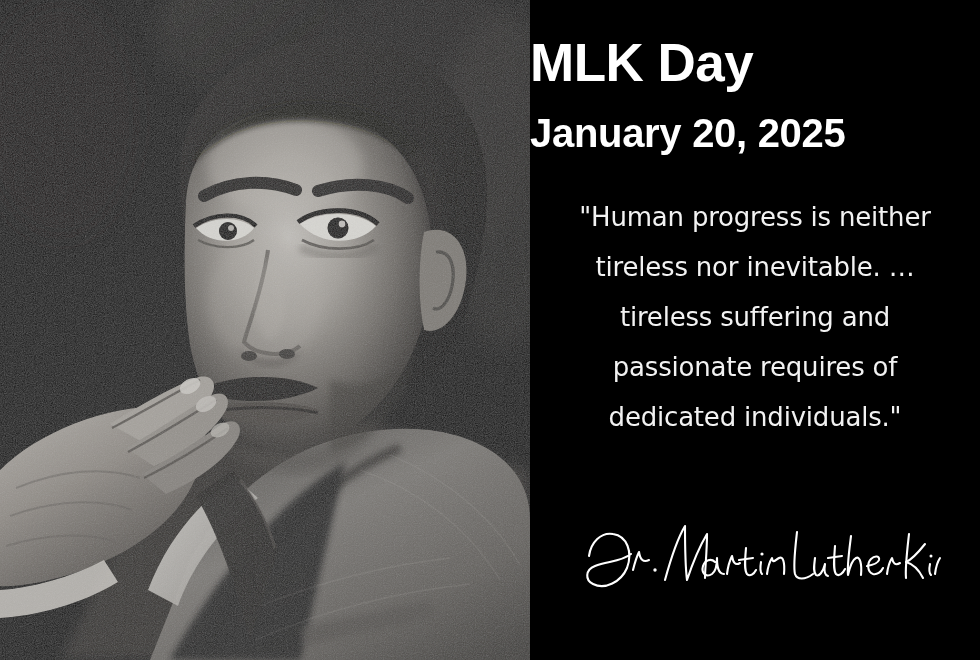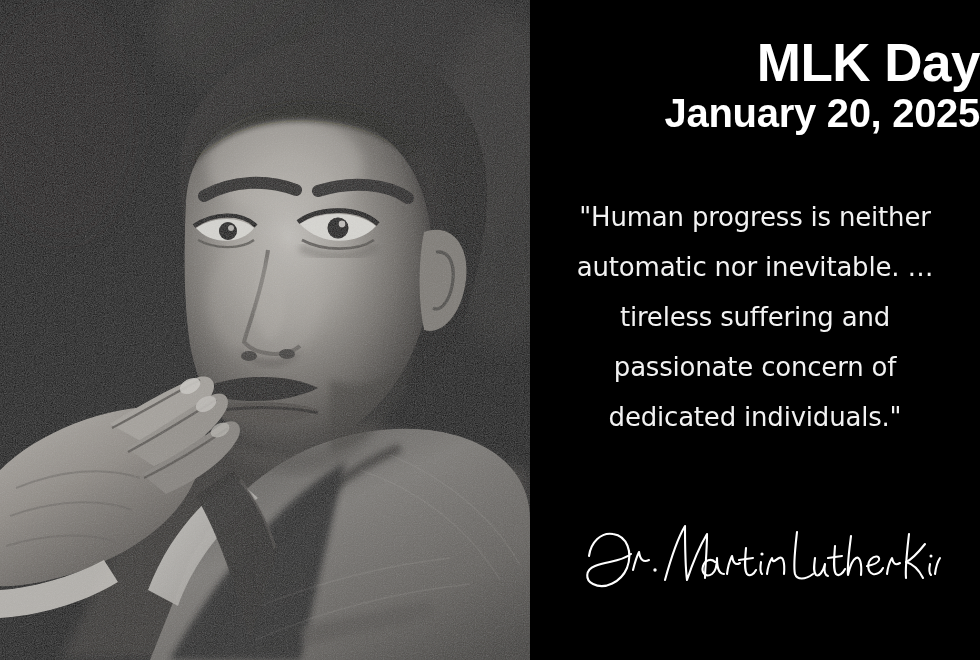--- a/index.html
+++ b/index.html
@@ -34,39 +34,39 @@
   .text-panel {
     position:relative;
     width:450px; height:660px;
     flex:0 0 450px;
     background:#000;
   }
 
   .headline-block {
     position:absolute;
     top:34px; left:0; width:450px;
-    text-align:right;
+    text-align:left;
   }
   .headline {
     font-family:"Liberation Sans", sans-serif;
     font-weight:700;
     font-size:53px;
     line-height:1.08;
     letter-spacing:-0.5px;
     color:#ffffff;
     white-space:nowrap;
   }
   .subhead {
     font-family:"Liberation Sans", sans-serif;
     font-weight:700;
     font-size:40px;
     line-height:1.12;
     letter-spacing:-0.3px;
     color:#ffffff;
-    margin-top:0;
+    margin-top:20px;
     white-space:nowrap;
   }
 
   .quote-block {
     position:absolute;
     top:192px; left:28px; width:394px;
     text-align:center;
   }
   .quote-line {
     font-family:"DejaVu Sans", sans-serif;
@@ -283,23 +283,23 @@
 
   <div class="text-panel">
 
     <div class="headline-block">
       <div class="headline">MLK Day</div>
       <div class="subhead">January 20, 2025</div>
     </div>
 
     <div class="quote-block">
       <div class="quote-line">"Human progress is neither</div>
-      <div class="quote-line">automatic nor inevitable. …</div>
+      <div class="quote-line">tireless nor inevitable. …</div>
       <div class="quote-line">tireless suffering and</div>
-      <div class="quote-line">passionate concern of</div>
+      <div class="quote-line">passionate requires of</div>
       <div class="quote-line">dedicated individuals."</div>
     </div>
 
     <div class="signature-block">
       <svg class="signature-svg" viewBox="0 0 360 86" role="img" aria-label="Dr. Martin Luther King Jr. signature">
         <g class="sig-stroke">
 
           <path d="M14 38 C 16 24, 26 14, 38 16 C 52 18, 58 34, 52 50 C 46 64, 30 72, 18 66 C 10 62, 10 52, 20 48 C 32 43, 46 44, 56 36"></path>
 
           <path d="M58 52 C 60 44, 62 38, 64 34 C 65 41, 68 45, 74 42"></path>

